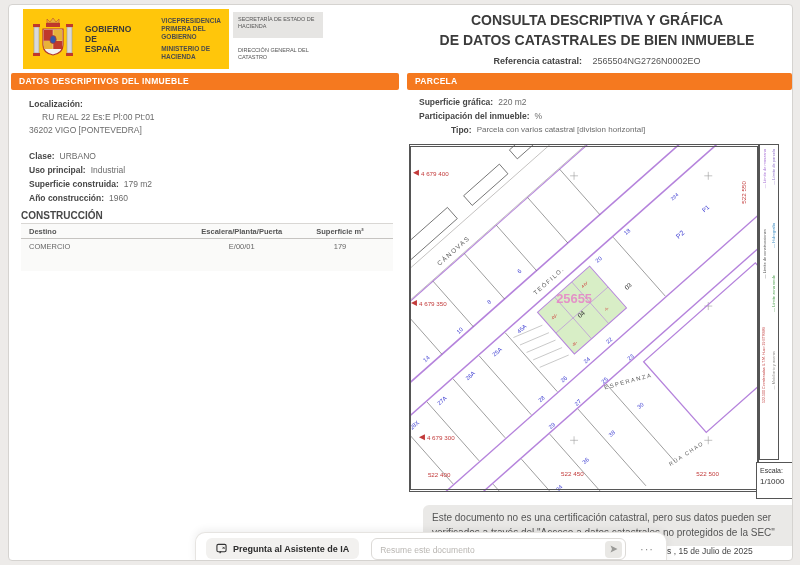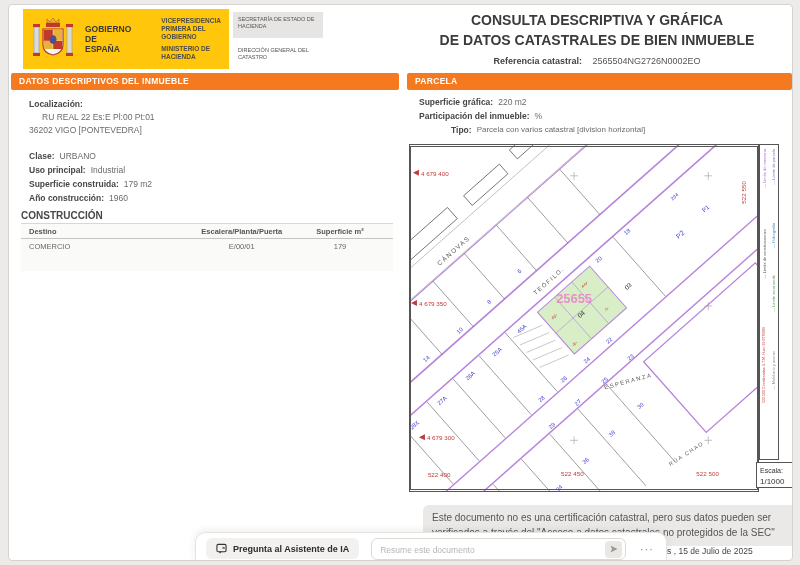--- a/index.html
+++ b/index.html
@@ -39,21 +39,21 @@
   .trow  { display:flex; padding:3px 8px; }
   .c1 { flex:1.5; } .c2 { flex:1; text-align:center; } .c3 { width:90px; text-align:center; }
 
   .map { left:400px; top:139px; width:350px; height:348px; border:1px solid #555; background:#fff; }
   .legend { left:750px; top:139px; width:20px; height:316px; border:1px solid #555; background:#fff; overflow:hidden; }
   .lg { position:absolute; writing-mode:vertical-rl; transform:rotate(180deg); font-size:4px; color:#555; white-space:nowrap; }
   .lg::before { content:"— "; }
   .lg.parcela { color:#8e6cc9; } .lg.hidro { color:#3f8fc4; } .lg.verde { color:#4ca04c; }
   .lg.mobil { color:#8f8d8a; } .lg.manz { color:#a973d6; } .lg.constru { color:#555; }
   .lg.redco { color:#c23a3a; font-size:3.6px; } .lg.redco::before { content:""; }
-  .scalebox { left:747px; top:457px; width:37px; height:26px; border:1px solid #555; background:#fff;
+  .scalebox { left:747px; top:457px; width:37px; height:37px; border:1px solid #555; background:#fff;
               font-size:7px; color:#333; padding:3px 3px; line-height:1.45; }
   .scalebox .sv { font-size:8px; }
 
   .disclaimer { left:414px; top:500px; width:381px; background:#eae9e7; border-radius:6px;
                 padding:6px 9px; font-size:10px; color:#555; line-height:1.45; }
   .dateline { left:596px; top:541px; width:188px; text-align:center; font-size:8.5px; color:#444; }
 
   .watermark { left:310px; top:248px; font-size:30px; font-weight:bold; color:#b8b6b3; opacity:.38;
                letter-spacing:1px; z-index:5; pointer-events:none; }
 

